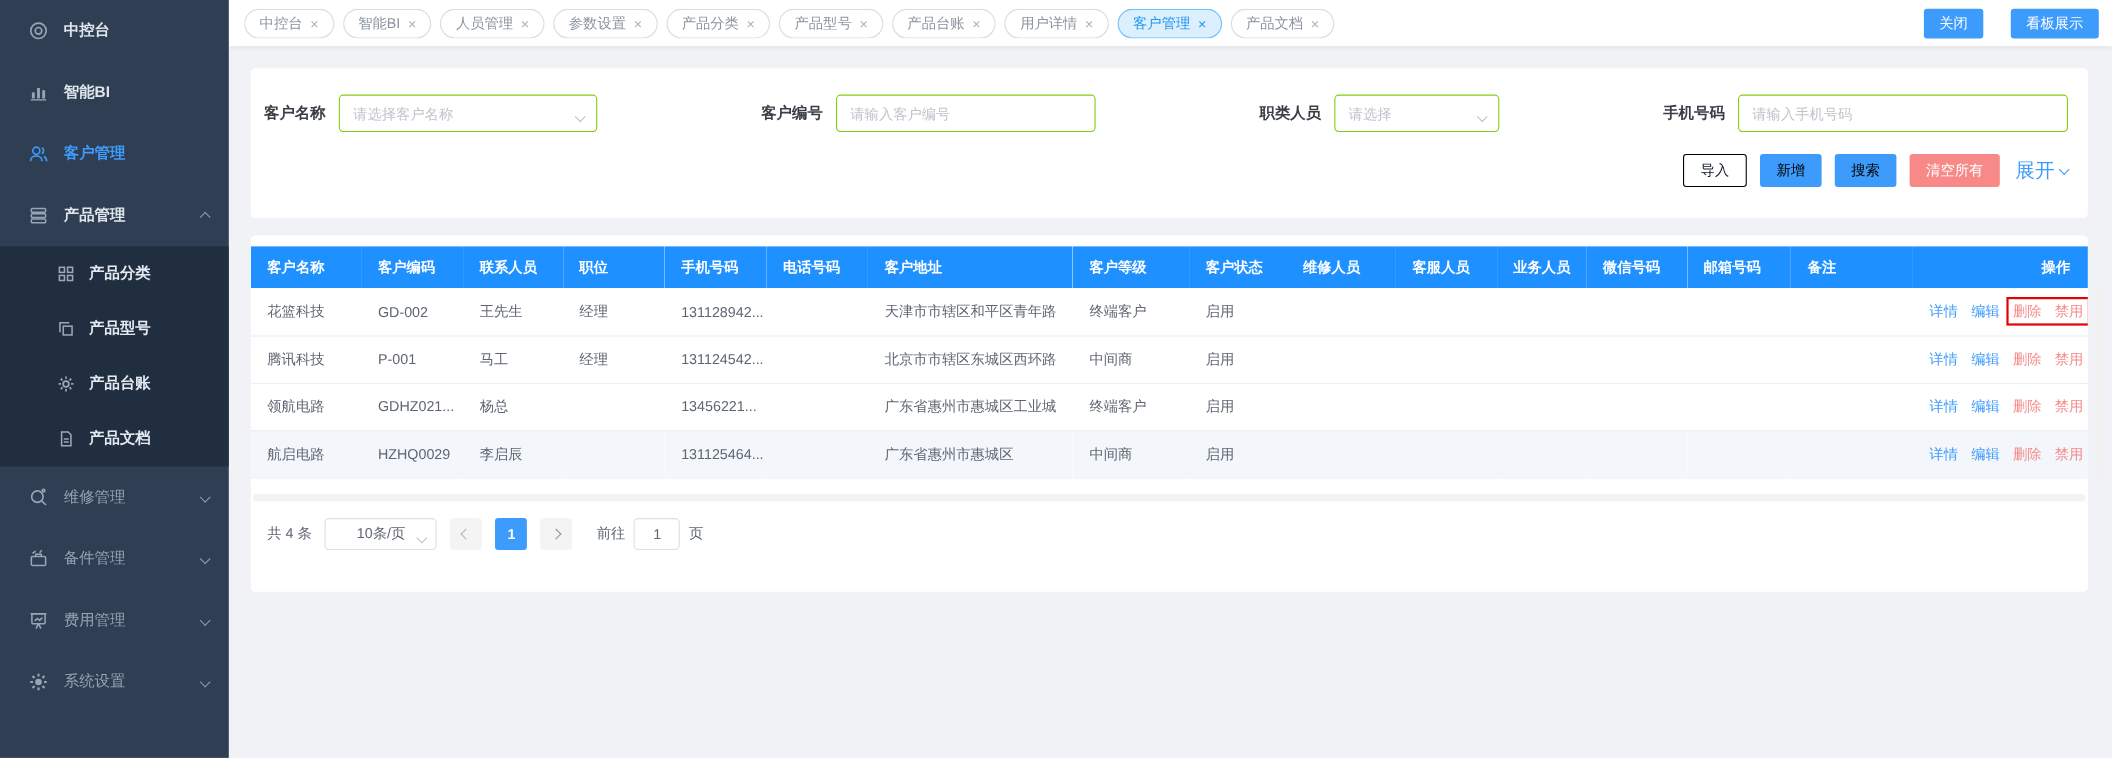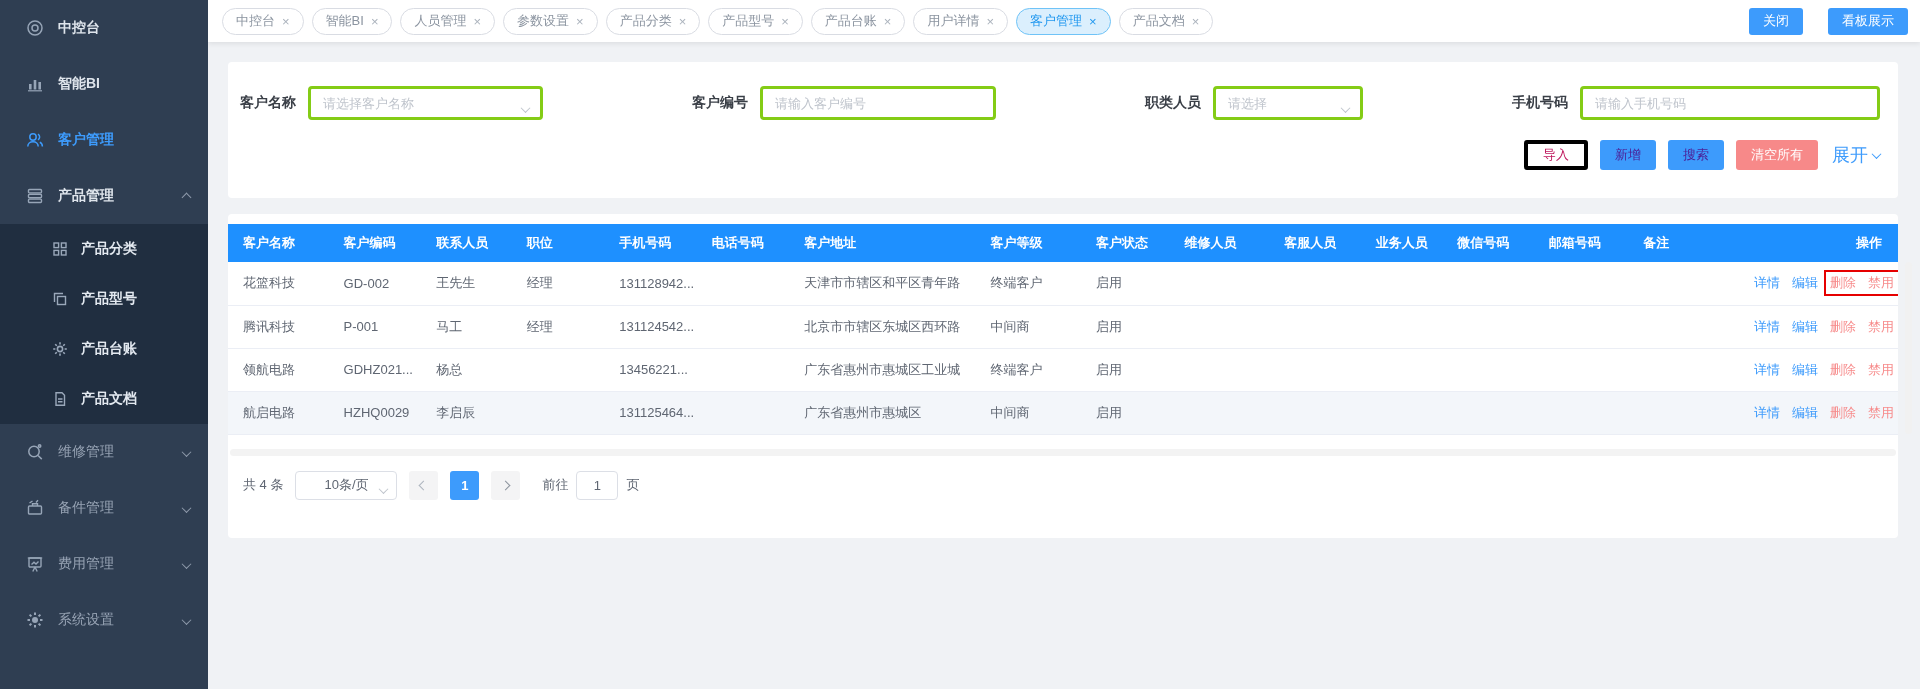--- a/index.html
+++ b/index.html
@@ -37,29 +37,29 @@
   .tab-actions { display:flex; gap:25px; margin-left:12px; }
   .btn-blue { background:#3d9bfc; color:#fff; border:none; border-radius:3px; height:27px; padding:0 14px; font-size:13px; cursor:pointer; font-family:inherit; }
 
   
   .content { position:absolute; left:208px; top:42px; right:0; bottom:0; background:#f0f2f5; padding:20px 22px 0 20px; overflow:hidden; }
   .card { background:#fff; border-radius:4px; }
   .filter-card { height:136px; margin-bottom:16px; padding:24px 18px 0 12px; }
   .filter-row { display:flex; align-items:center; justify-content:space-between; }
   .field { display:flex; align-items:center; }
   .field .flabel { font-weight:bold; color:#3a3f47; font-size:14px; margin-right:12px; white-space:nowrap; }
-  .control { position:relative; height:34px; border:3px solid #84cc16; border-radius:4px; background:#fff; display:flex; align-items:flex-start; }
+  .control { position:relative; height:34px; border:1px solid #84cc16; border-radius:4px; background:#fff; display:flex; align-items:flex-start; }
   .control input { border:none; outline:none; width:100%; height:100%; padding:0 12px; font-size:13px; color:#5f6672; border-radius:4px; font-family:inherit; background:transparent; }
   .control input::placeholder { color:#bfc4cc; }
   .control .sel-chev { position:absolute; right:11px; top:12px; color:#bfc4cc; }
   .w235 { width:235px; } .w210 { width:236px; } .w150 { width:150px; } .w300 { width:300px; }
   .filter-btns { display:flex; align-items:center; justify-content:flex-end; gap:12px; margin-top:20px; }
   .btn { height:30px; padding:0 15px; border-radius:3px; font-size:13px; cursor:pointer; border:none; font-family:inherit; }
-  .btn.plain { background:#fff; border:4px solid #000000; color:#be185d; }
-  .btn.primary { background:#3d9bfc; color:#4c1d95;text-align:right; }
+  .btn.plain { background:#fff; border:1px solid #000000; color:#0f172a; }
+  .btn.primary { background:#3d9bfc; color:#000000;text-align:right; }
   .btn.danger { background:#f78989; color:#fff; }
   .link-expand { color:#3d9bfc; font-size:18px; display:inline-flex; align-items:center; gap:5px; cursor:pointer; margin-left:2px; }
 
   
   .table-card { position:relative; height:324px; padding-top:10px; }
   table { width:100%; border-collapse:collapse; table-layout:fixed; }
   thead th { background:#1e90ff; color:#fff; font-size:13px; font-weight:bold; height:38px; text-align:left; padding:0 4px 0 15px; overflow:hidden; white-space:nowrap; }
   tbody td { height:43px; font-size:13px; color:#5f6672; padding:0 4px 0 15px; border-bottom:1px solid #ebeef5; overflow:hidden; white-space:nowrap; }
   tbody tr.hovered td { background:#f3f6fa; }
   th.col-op, td.col-op { text-align:right; padding-right:16px; }

